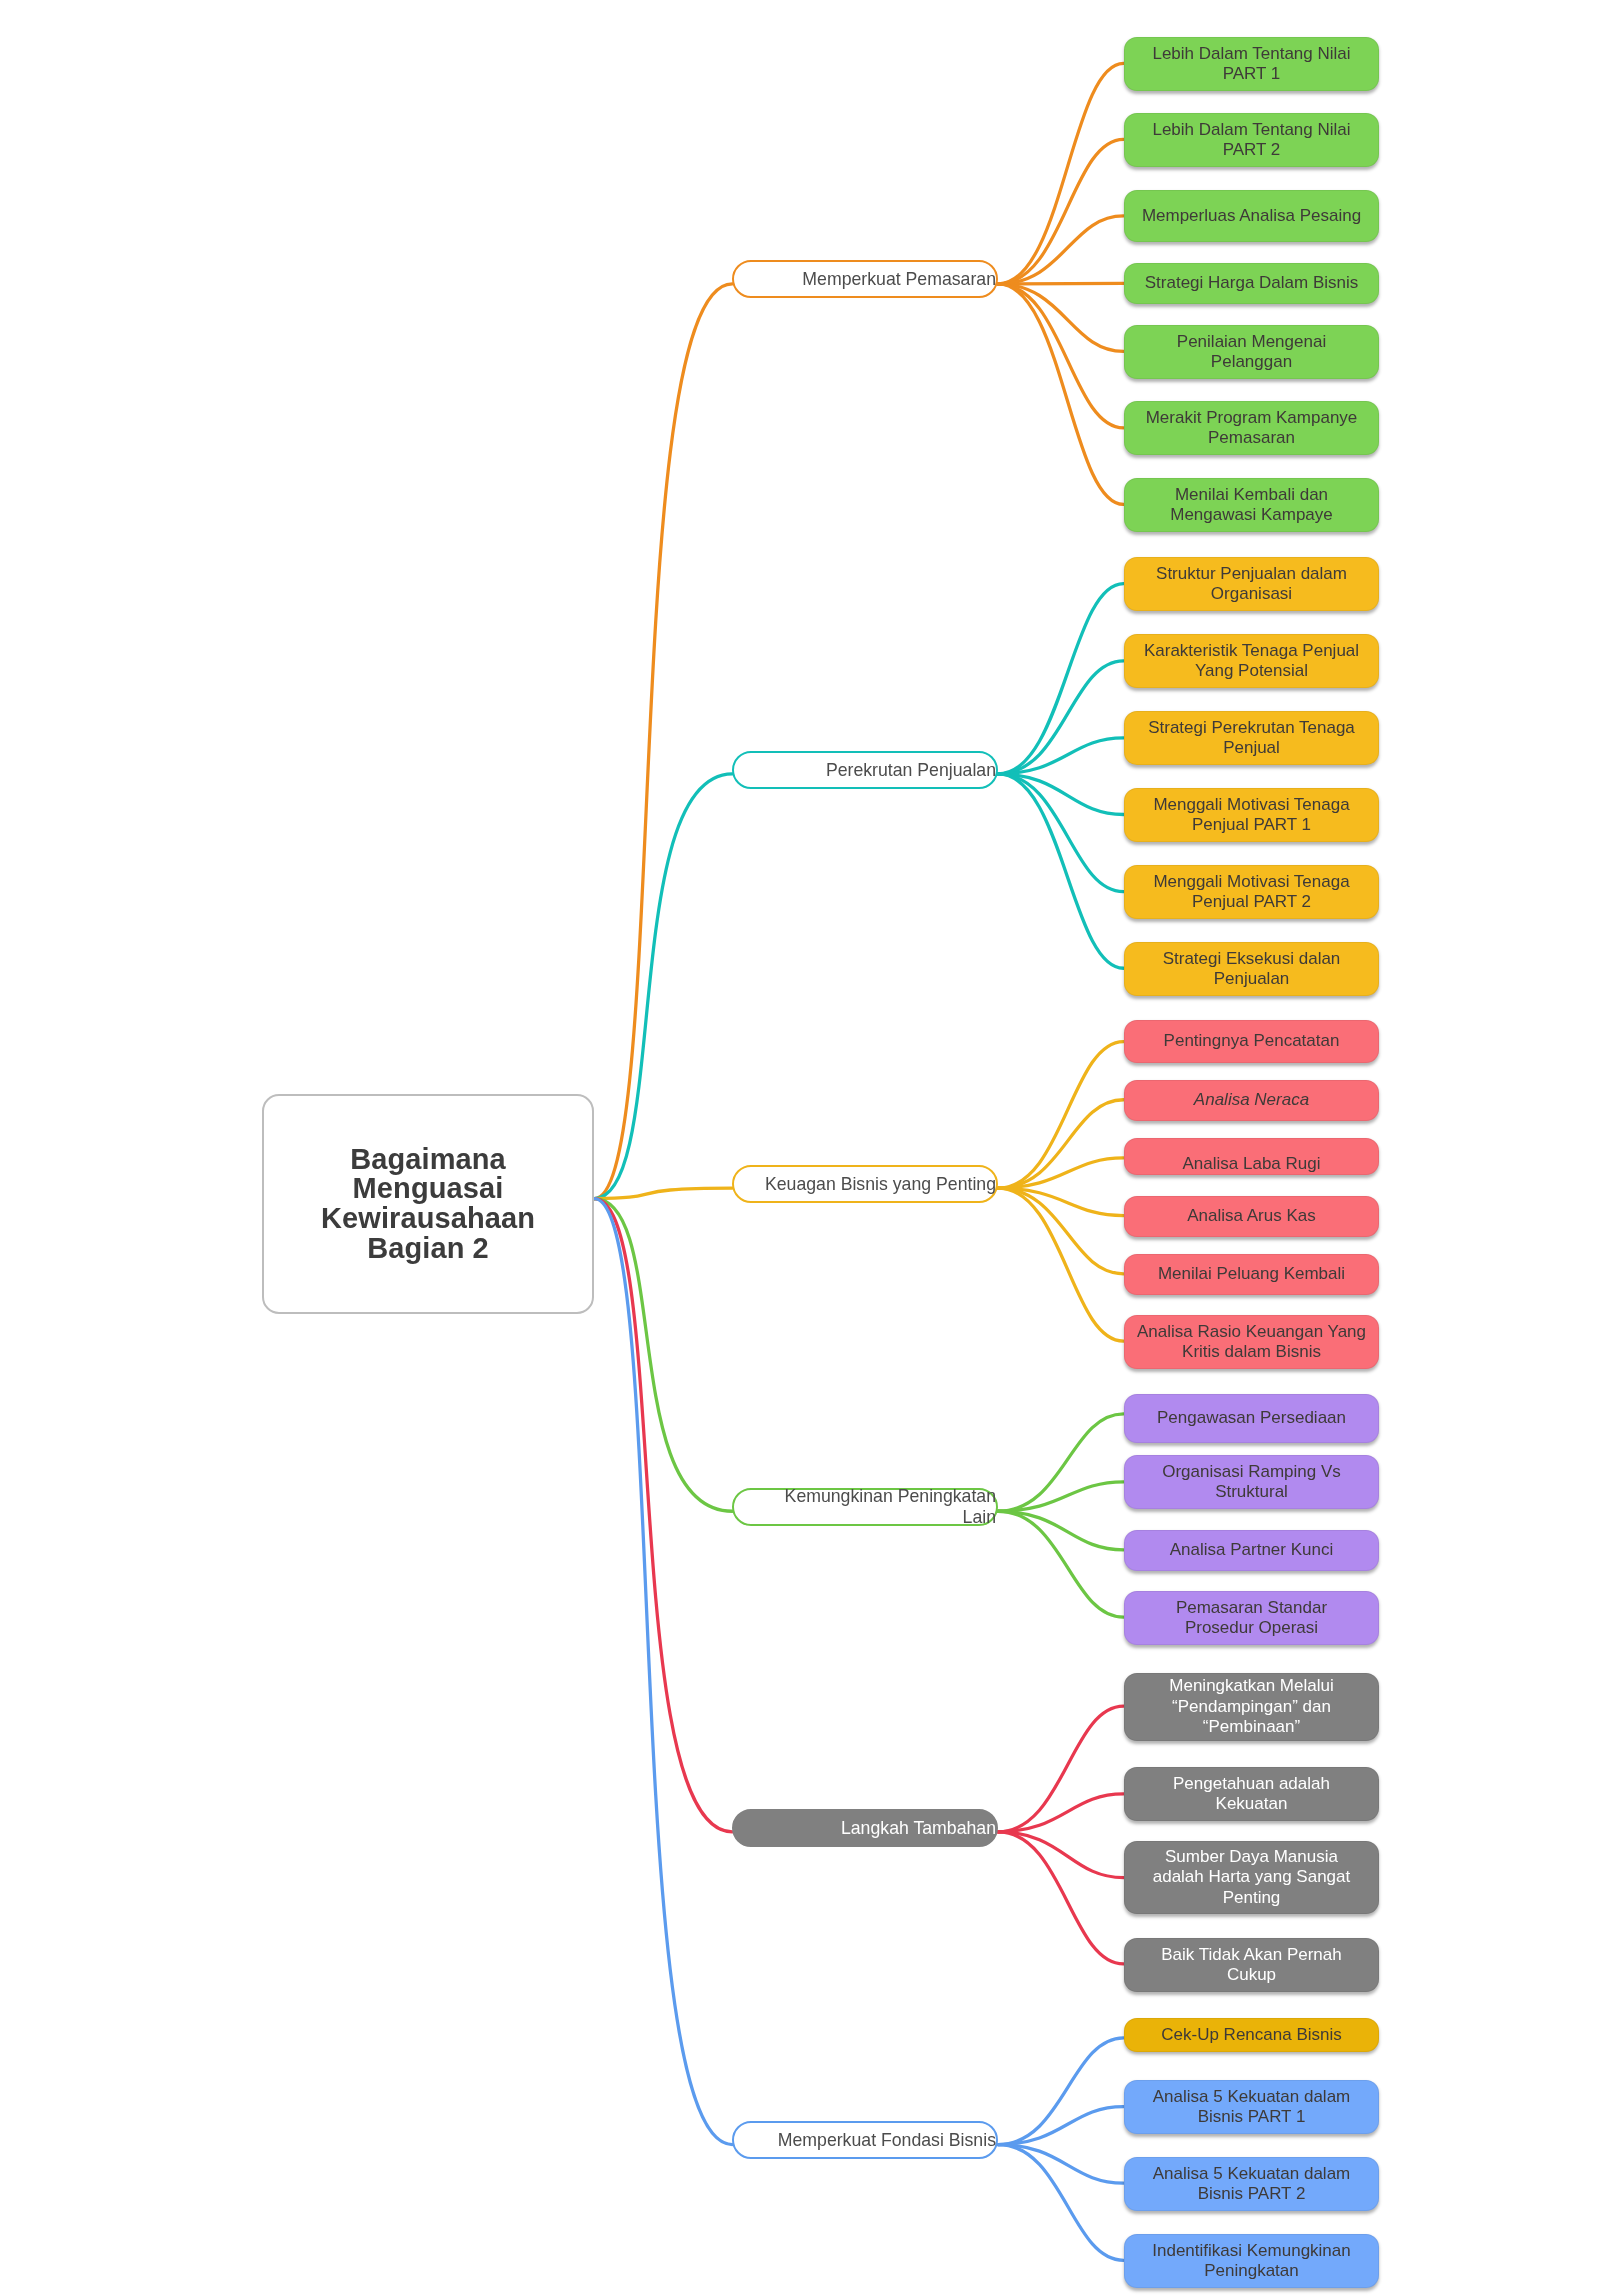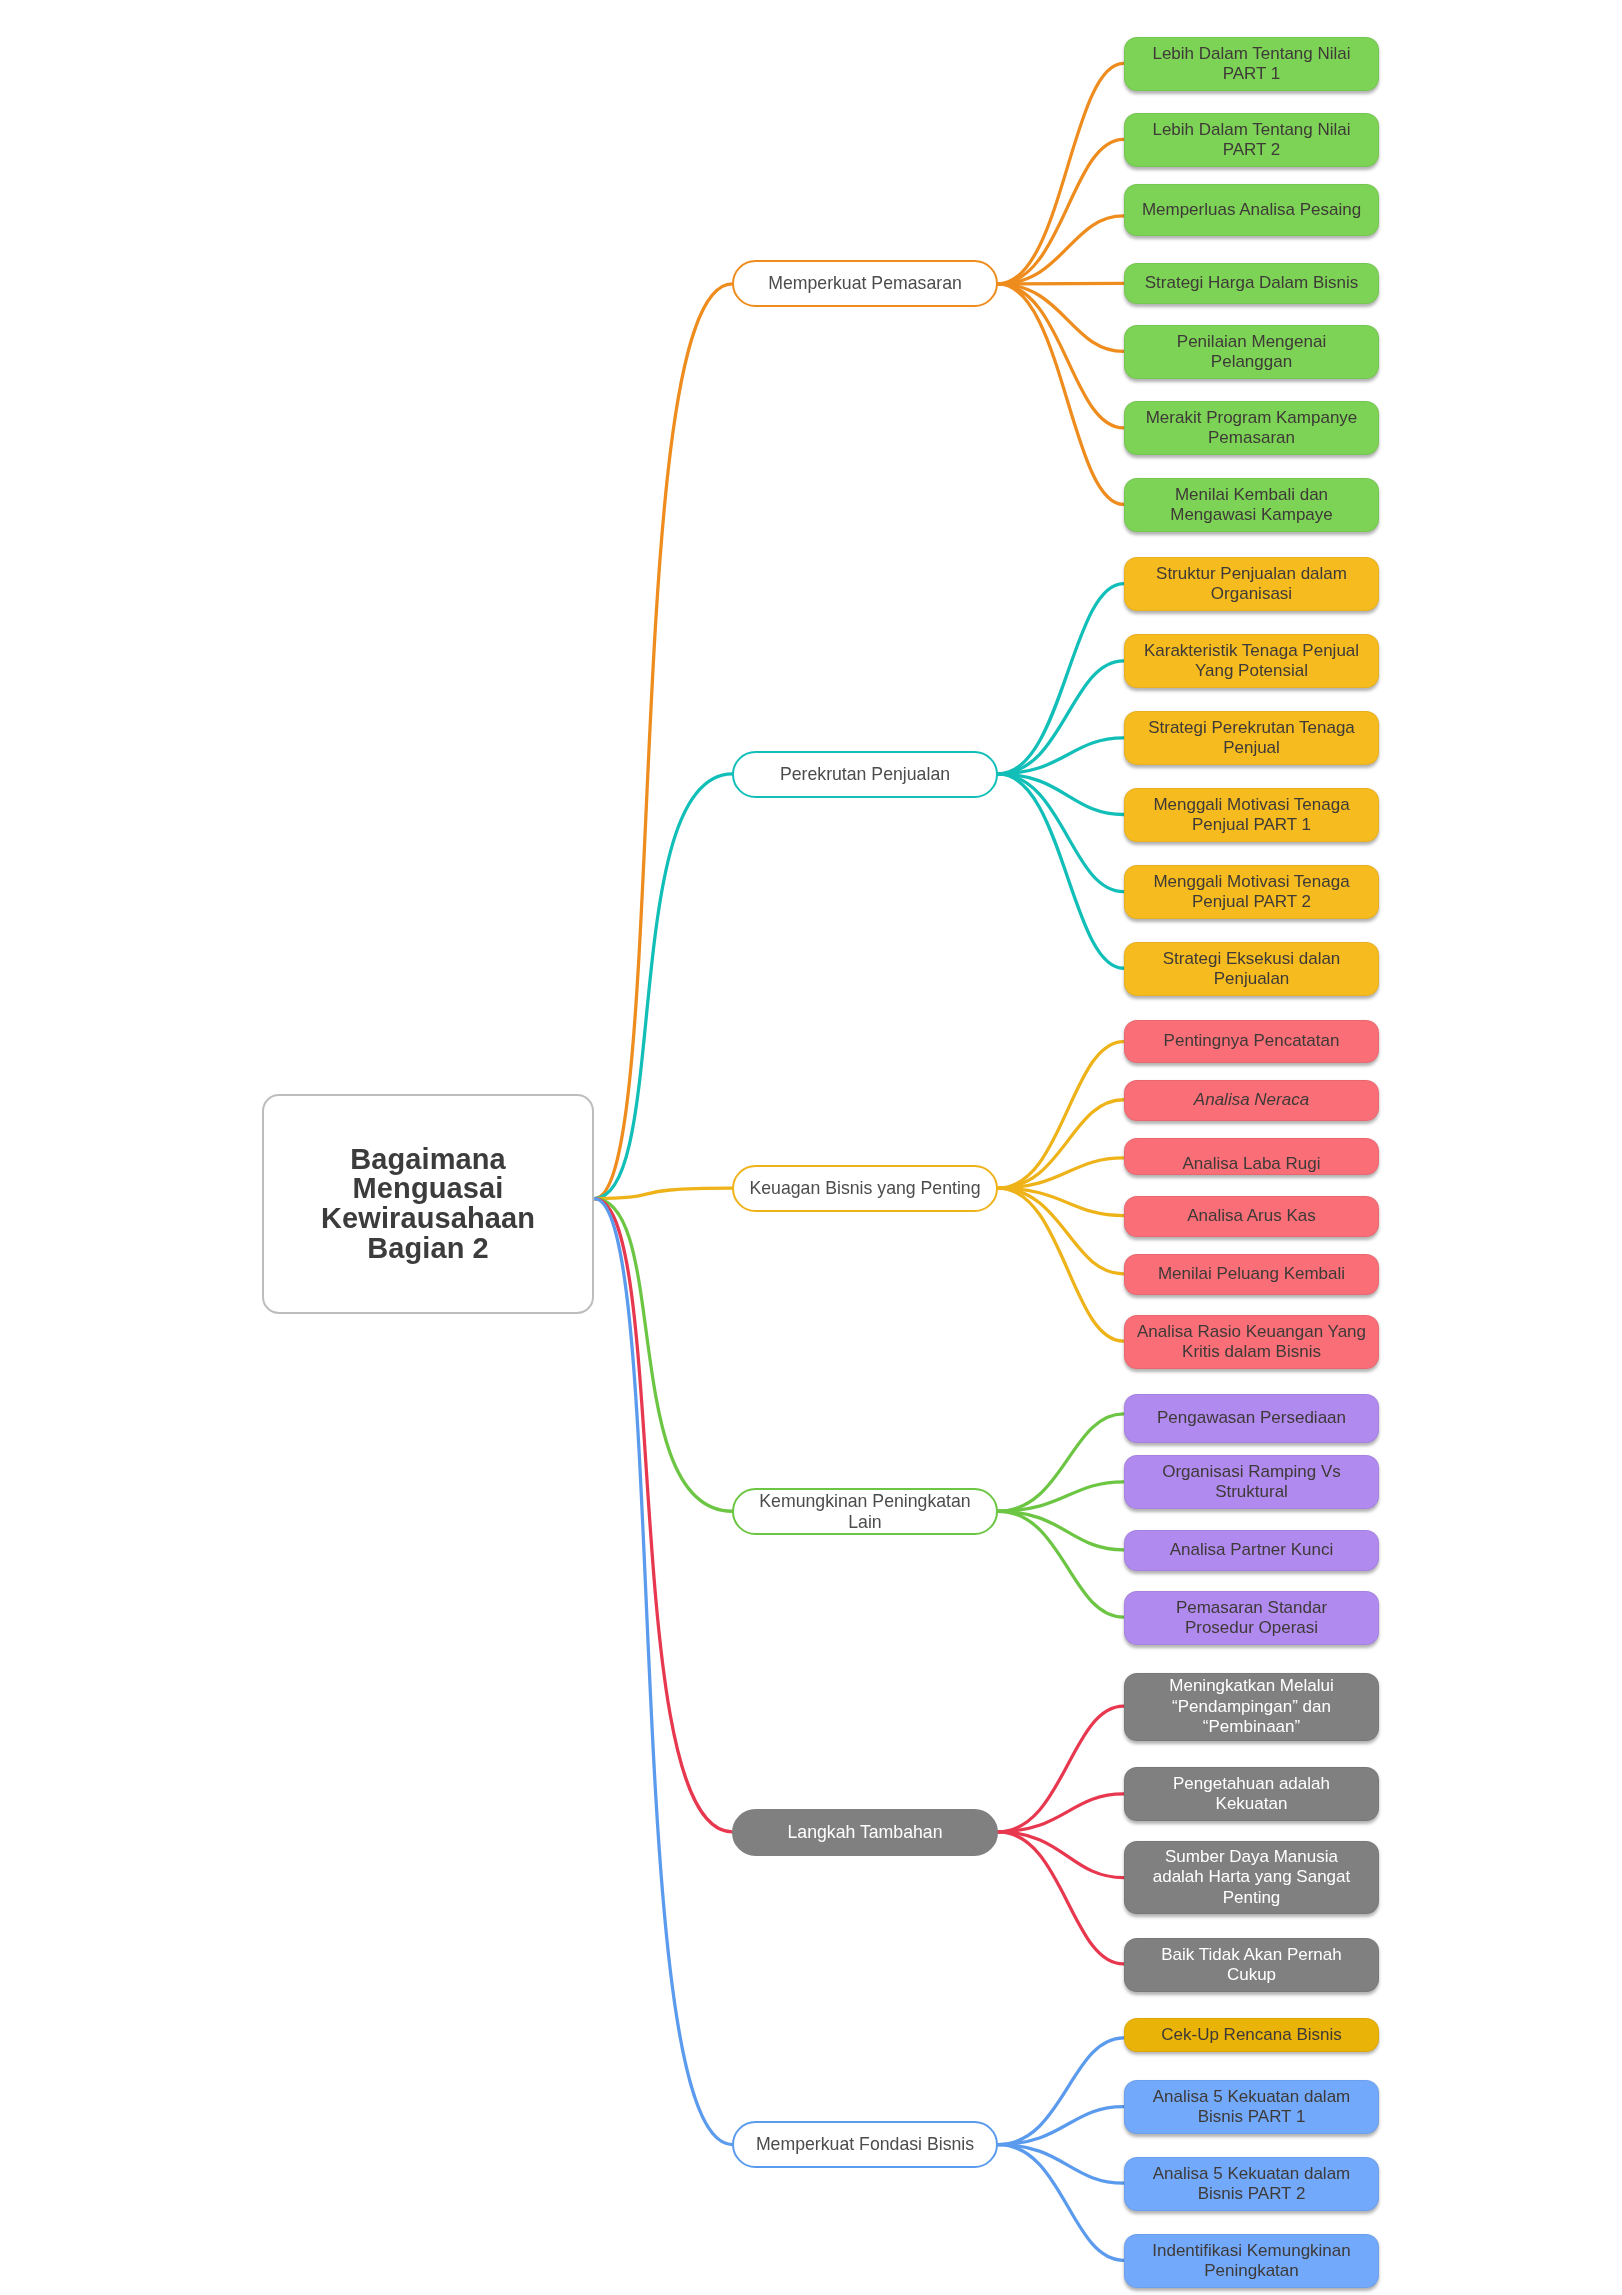--- a/index.html
+++ b/index.html
@@ -11,21 +11,21 @@
   .node{position:absolute;box-sizing:border-box;display:flex;align-items:center;
         justify-content:center;text-align:center;}
   .node .lbl{display:block;width:100%;white-space:pre-line;}
 
   
   .root{left:262px;top:1094px;width:332px;height:220px;
         background:#ffffff;border:2px solid #bdbdbd;border-radius:17px;}
   .root .lbl{font-size:29px;font-weight:bold;color:#3c3c3c;line-height:1.02;letter-spacing:0.1px;}
 
   
-  .branch{width:266px;height:47px;background:#ffffff;border:2.6px solid #999;border-radius:23.6px;}
+  .branch{width:266px;height:38px;background:#ffffff;border:2.6px solid #999;border-radius:23.6px;text-align:right;}
   .branch .lbl{font-size:17.7px;color:#4c4c4c;line-height:1.18;}
   .branch.filled .lbl{color:#ffffff;}
 
   
   .leaf{width:255px;border-radius:13px;border:0.7px solid rgba(0,0,0,.06);
         box-shadow:0 2.6px 3.3px rgba(0,0,0,.30);}
   .leaf .lbl{font-size:17px;color:#3e3a38;line-height:1.2;padding:0 9.2px;}
   .leaf.dark .lbl{color:#ffffff;}
 </style>
 </head>
@@ -82,21 +82,21 @@
         <span class="lbl">Memperkuat Pemasaran</span>
       </div>
       <div class="node leaf" style="left: 1124px; top: 37px; height: 54px; background: rgb(125, 211, 85);">
         <span class="lbl">Lebih Dalam Tentang Nilai
 PART 1</span>
       </div>
       <div class="node leaf" style="left: 1124px; top: 113px; height: 54px; background: rgb(125, 211, 85);">
         <span class="lbl">Lebih Dalam Tentang Nilai
 PART 2</span>
       </div>
-      <div class="node leaf" style="left: 1124px; top: 184px; height: 52px; background: rgb(125, 211, 85);">
+      <div class="node leaf" style="left: 1124px; top: 190px; height: 52px; background: rgb(125, 211, 85);">
         <span class="lbl">Memperluas Analisa Pesaing</span>
       </div>
       <div class="node leaf" style="left: 1124px; top: 263px; height: 41px; background: rgb(125, 211, 85);">
         <span class="lbl">Strategi Harga Dalam Bisnis</span>
       </div>
       <div class="node leaf" style="left: 1124px; top: 325px; height: 54px; background: rgb(125, 211, 85);">
         <span class="lbl">Penilaian Mengenai
 Pelanggan</span>
       </div>
       <div class="node leaf" style="left: 1124px; top: 401px; height: 54px; background: rgb(125, 211, 85);">

